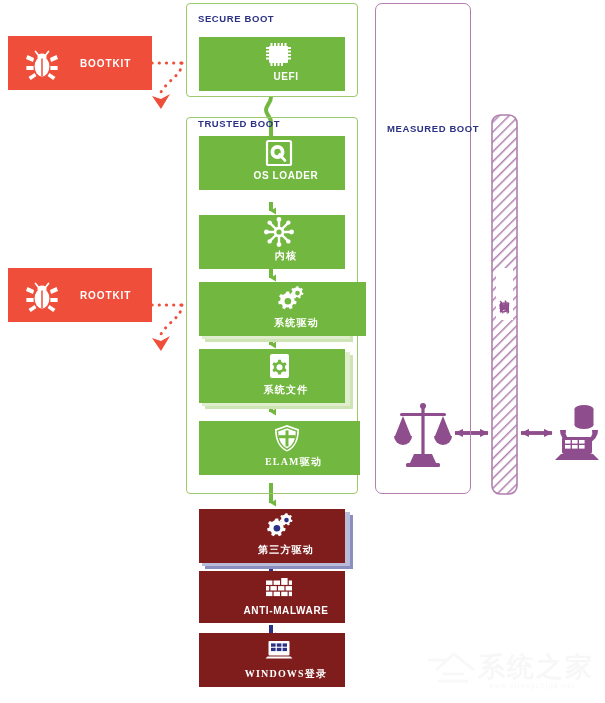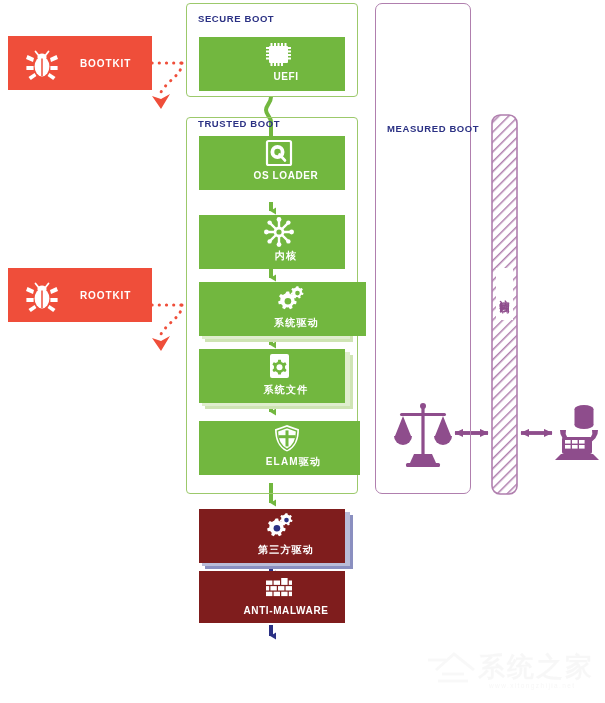--- a/index.html
+++ b/index.html
@@ -46,21 +46,21 @@
   .stagebox {
     display: flex; align-items: center; padding-left: 14px;
     color: #ffffff; z-index: 3; flex-direction: column;
   }
   .stagebox.green { background: #72b73f; }
   .stagebox.blue  { background: #7f1d1d; }
   .stagebox .lbl {
     font-size: 10px; font-weight: bold; letter-spacing: .6px;
     margin-left: 14px;
   }
-  .stagebox .lbl.cjk { letter-spacing: 1.2px; font-weight: bold; }
+  .stagebox .lbl.cjk { letter-spacing: 1.2px; font-weight: bold; font-family: Liberation Serif, serif; }
   .sico { width: 34px; height: 34px; flex: 0 0 auto; }
 
   
   .stack-l { position: absolute; z-index: 1; }
   .stack-l.g1 { background: #cfe4b4; }
   .stack-l.g2 { background: #e0eece; }
   .stack-l.b1 { background: #8a8fc0; }
   .stack-l.b2 { background: #b9bcd8; }
 
   
@@ -295,20 +295,35 @@
         <rect x="23.6" y="15.1" width="6.4" height="4.4"></rect>
         <rect x="4" y="20.7" width="6.4" height="4.4"></rect>
         <rect x="11.6" y="20.7" width="6.4" height="4.4"></rect>
         <rect x="19.2" y="20.7" width="6.4" height="4.4"></rect>
         <rect x="26.8" y="20.7" width="3.2" height="4.4"></rect>
       </g>
     </svg>
     <span class="lbl">ANTI-MALWARE</span>
   </div>
 
+  <div class="abs stagebox blue" style="left:199px;top:633px;width:146px;height:54px;">
+    <svg class="sico" viewBox="0 0 34 34">
+      <rect x="6.5" y="8" width="21" height="14.5" rx="1" fill="#ffffff"></rect>
+      <g fill="#2b3184">
+        <rect x="9" y="10.4" width="4.6" height="3.3"></rect>
+        <rect x="14.8" y="10.4" width="4.6" height="3.3"></rect>
+        <rect x="20.6" y="10.4" width="4.4" height="3.3"></rect>
+        <rect x="9" y="14.8" width="4.6" height="3.3"></rect>
+        <rect x="14.8" y="14.8" width="4.6" height="3.3"></rect>
+        <rect x="20.6" y="14.8" width="4.4" height="3.3"></rect>
+      </g>
+      <path d="M3.5,25.6 L30.5,25.6 L28.5,23.4 L5.5,23.4 Z" fill="#ffffff"></path>
+    </svg>
+    <span class="lbl cjk">WINDOWS登录</span>
+  </div>
 
   <div class="abs threat" style="left:8px;top:36px;width:144px;height:54px;">
     <svg class="bug-ico" viewBox="0 0 40 34">
       <g fill="#ffffff">
         <path d="M13.5,5.5 L17,10" stroke="#ffffff" stroke-width="1.8" stroke-linecap="round"></path>
         <path d="M26.5,5.5 L23,10" stroke="#ffffff" stroke-width="1.8" stroke-linecap="round"></path>
         <ellipse cx="20" cy="11" rx="4.6" ry="3.6"></ellipse>
         <ellipse cx="20" cy="20.5" rx="7.4" ry="10"></ellipse>
         <path d="M12,12 L5.5,9 L4,13 L11,16"></path>
         <path d="M28,12 L34.5,9 L36,13 L29,16"></path>

